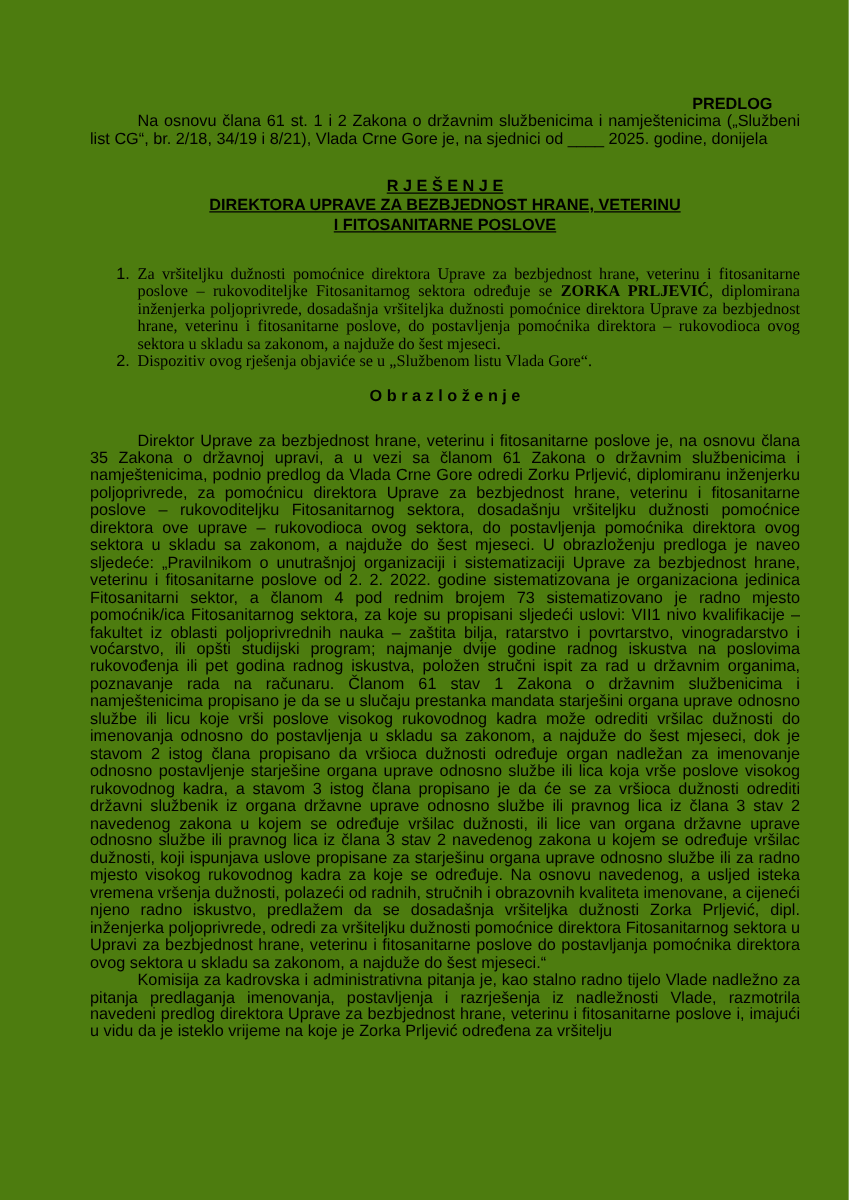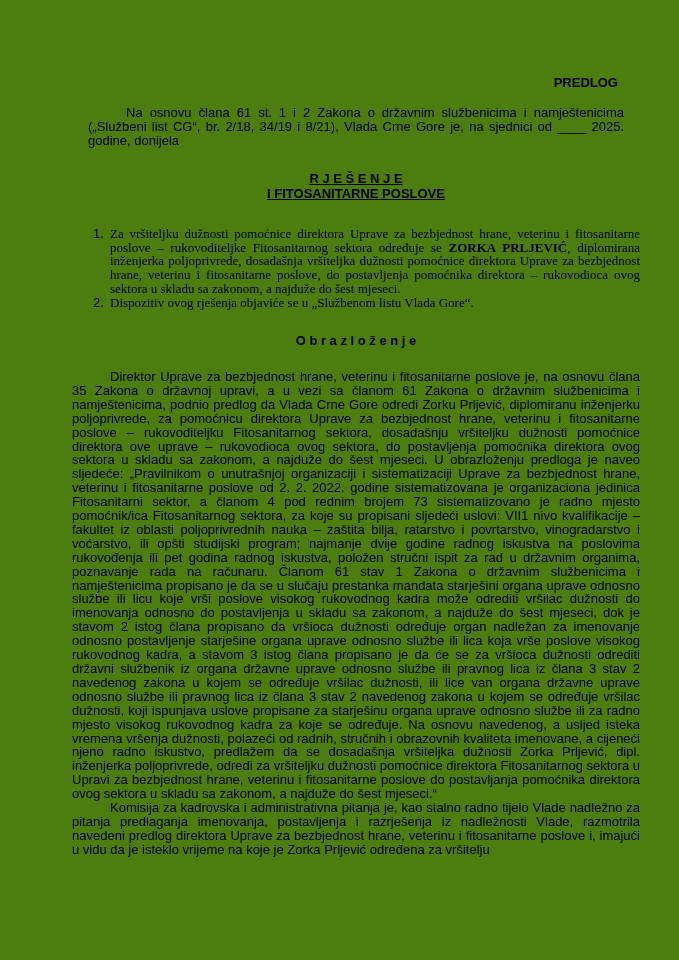--- a/index.html
+++ b/index.html
@@ -22,21 +22,21 @@
     font-size: 13px;
     line-height: 13.9px;
     background: #4d7c0f;
   }
   .doc-tag {
     text-align: right;
     font-weight: bold;
     padding-right: 22px;
   }
   .preamble {
-    margin: 16px;
+    margin: 0;
     text-align: justify;
     text-indent: 38px;
   }
   .title-block {
     margin-top: 23px;
     text-align: center;
     font-weight: bold;
     line-height: 15.5px;
     text-decoration: underline;
   }
@@ -49,21 +49,21 @@
   }
   .list-item .num {
     flex: 0 0 17px;
   }
   .list-item .txt {
     flex: 1;
     text-align: justify;
     font-family: Liberation Serif, serif;
   }
   .subtitle {
-    margin-top: 24px;
+    margin-top: 14px;
     text-align: center;
     font-weight: bold;
   }
   .body-para {
     margin: 0;
     text-align: justify;
     text-indent: 38px;
   }
   .body-para.first {
     margin-top: 22px;
@@ -76,20 +76,21 @@
 <body>
 
 <div class="page">
 
   <div class="doc-tag">PREDLOG</div>
 
   <p class="preamble">Na osnovu člana 61 st. 1 i 2 Zakona o državnim službenicima i namještenicima („Službeni list CG“, br. 2/18, 34/19 i 8/21), Vlada Crne Gore je, na sjednici od ____  2025. godine, donijela</p>
 
   <div class="title-block">
     <div>R J E Š E N J E</div>
+    <div>DIREKTORA UPRAVE ZA BEZBJEDNOST HRANE, VETERINU</div>
     <div>I FITOSANITARNE POSLOVE</div>
   </div>
 
   <div class="list">
     <div class="list-item">
       <span class="num">1.</span>
       <span class="txt"><span>Za vršiteljku dužnosti pomoćnice direktora Uprave za bezbjednost hrane, veterinu i fitosanitarne poslove – rukovoditeljke Fitosanitarnog sektora određuje se </span><b class="inline-bold">ZORKA PRLJEVIĆ</b><span>, diplomirana inženjerka poljoprivrede, dosadašnja vršiteljka dužnosti pomoćnice direktora Uprave za bezbjednost hrane, veterinu i fitosanitarne poslove, do postavljenja pomoćnika direktora  –  rukovodioca ovog sektora u skladu sa zakonom, a najduže do šest mjeseci.</span></span>
     </div>
     <div class="list-item">
       <span class="num">2.</span>

